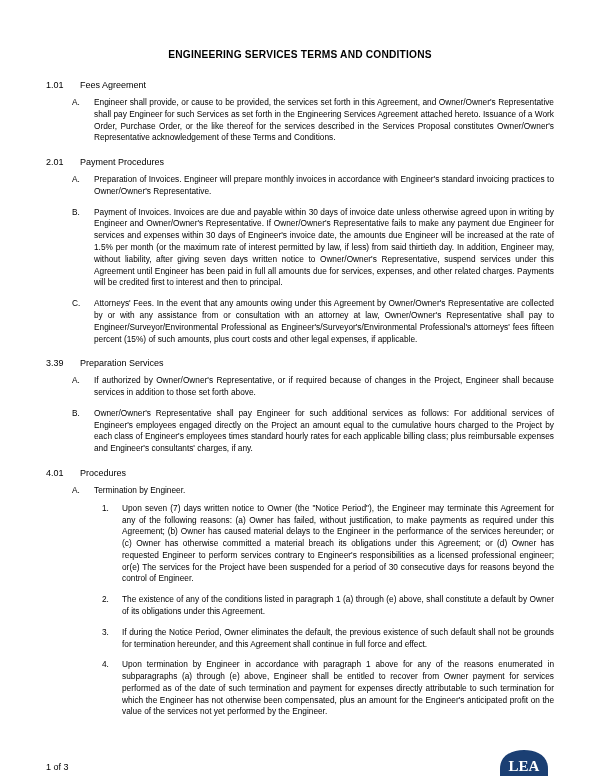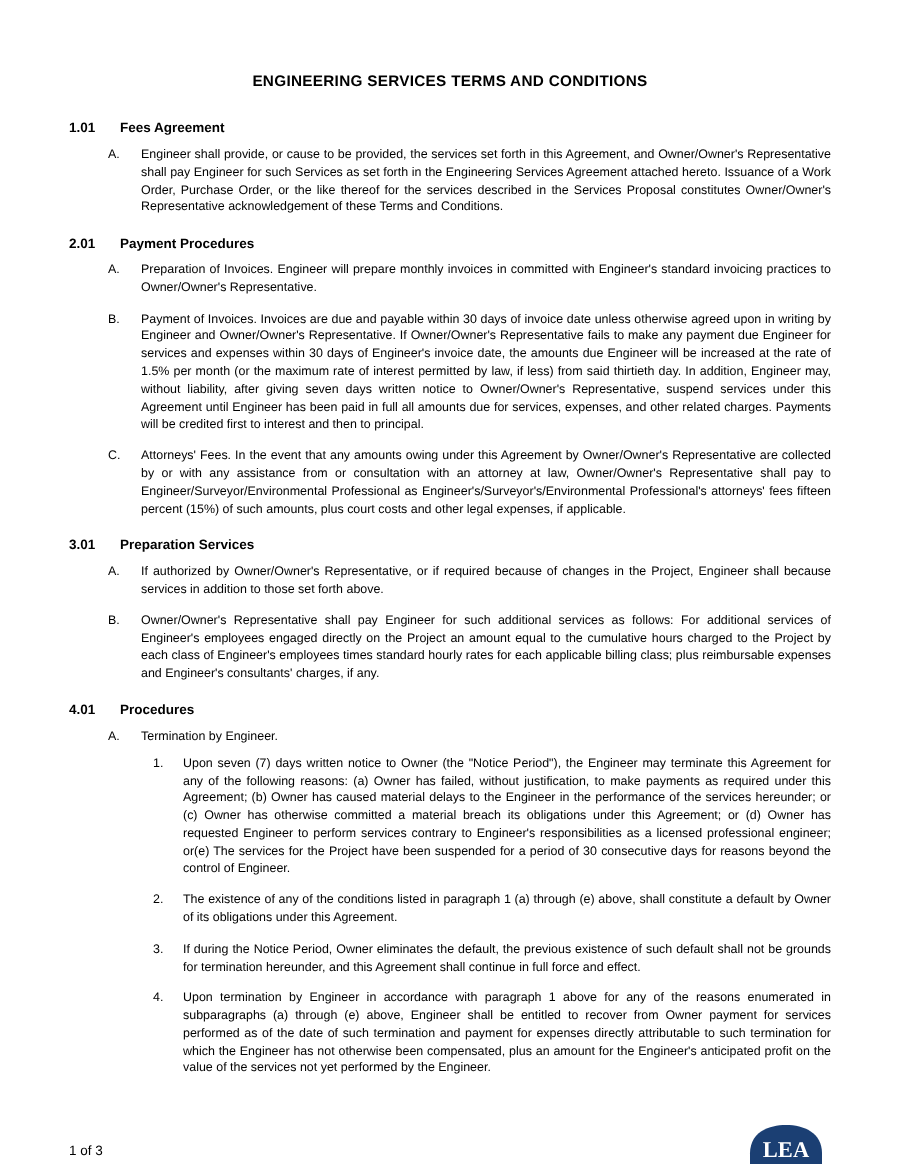--- a/index.html
+++ b/index.html
@@ -29,21 +29,21 @@
     font-weight: bold;
     letter-spacing: 0.2px;
     margin: 0 0 20px 0;
   }
   .section {
     margin-bottom: 13px;
   }
   .section-head {
     display: flex;
     align-items: center;
-    font-weight: bold;
+    font-weight: normal;
     font-size: 9px;
     margin-bottom: 7px;
   }
   .section-num {
     width: 34px;
     flex: 0 0 34px;
   }
   .section-title {
     flex: 1;
   }
@@ -123,35 +123,35 @@
     </div>
   </div>
 
   <div class="section">
     <div class="section-head">
       <span class="section-num">2.01</span>
       <span class="section-title">Payment Procedures</span>
     </div>
     <div class="item item-lvl1">
       <span class="marker">A.</span>
-      <span class="body-text">Preparation of Invoices.  Engineer will prepare monthly invoices in committed with Engineer's standard invoicing practices to Owner/Owner's Representative.</span>
+      <span class="body-text">Preparation of Invoices.  Engineer will prepare monthly invoices in accordance with Engineer's standard invoicing practices to Owner/Owner's Representative.</span>
     </div>
     <div class="item item-lvl1">
       <span class="marker">B.</span>
       <span class="body-text">Payment of Invoices.  Invoices are due and payable within 30 days of invoice date unless otherwise agreed upon in writing by Engineer and Owner/Owner's Representative.  If Owner/Owner's Representative fails to make any payment due Engineer for services and expenses within 30 days of Engineer's invoice date, the amounts due Engineer will be increased at the rate of 1.5% per month (or the maximum rate of interest permitted by law, if less) from said thirtieth day.  In addition, Engineer may, without liability, after giving seven days written notice to Owner/Owner's Representative, suspend services under this Agreement until Engineer has been paid in full all amounts due for services, expenses, and other related charges.  Payments will be credited first to interest and then to principal.</span>
     </div>
     <div class="item item-lvl1">
       <span class="marker">C.</span>
       <span class="body-text">Attorneys' Fees.  In the event that any amounts owing under this Agreement by Owner/Owner's Representative are collected by or with any assistance from or consultation with an attorney at law, Owner/Owner's Representative shall pay to Engineer/Surveyor/Environmental Professional as Engineer's/Surveyor's/Environmental Professional's attorneys' fees fifteen percent (15%) of such amounts, plus court costs and other legal expenses, if applicable.</span>
     </div>
   </div>
 
   <div class="section">
     <div class="section-head">
-      <span class="section-num">3.01</span>
+      <span class="section-num">3.39</span>
       <span class="section-title">Preparation Services</span>
     </div>
     <div class="item item-lvl1">
       <span class="marker">A.</span>
       <span class="body-text">If authorized by Owner/Owner's Representative, or if required because of changes in the Project, Engineer shall because services in addition to those set forth above.</span>
     </div>
     <div class="item item-lvl1">
       <span class="marker">B.</span>
       <span class="body-text">Owner/Owner's Representative shall pay Engineer for such additional services as follows: For additional services of Engineer's employees engaged directly on the Project an amount equal to the cumulative hours charged to the Project by each class of Engineer's employees times standard hourly rates for each applicable billing class; plus reimbursable expenses and Engineer's consultants' charges, if any.</span>
     </div>

